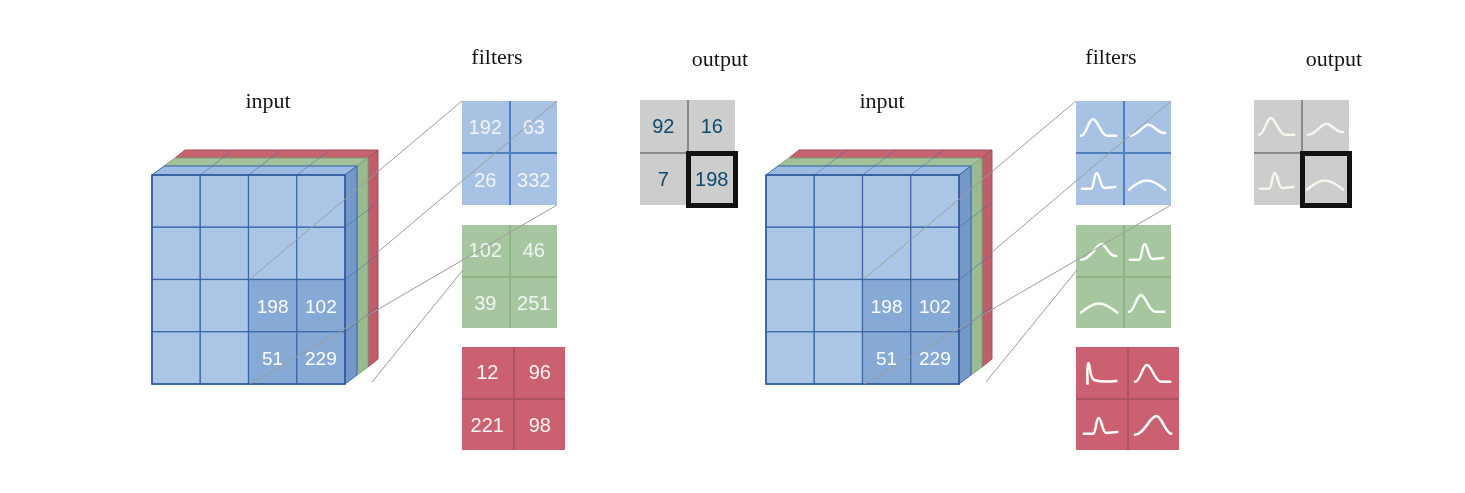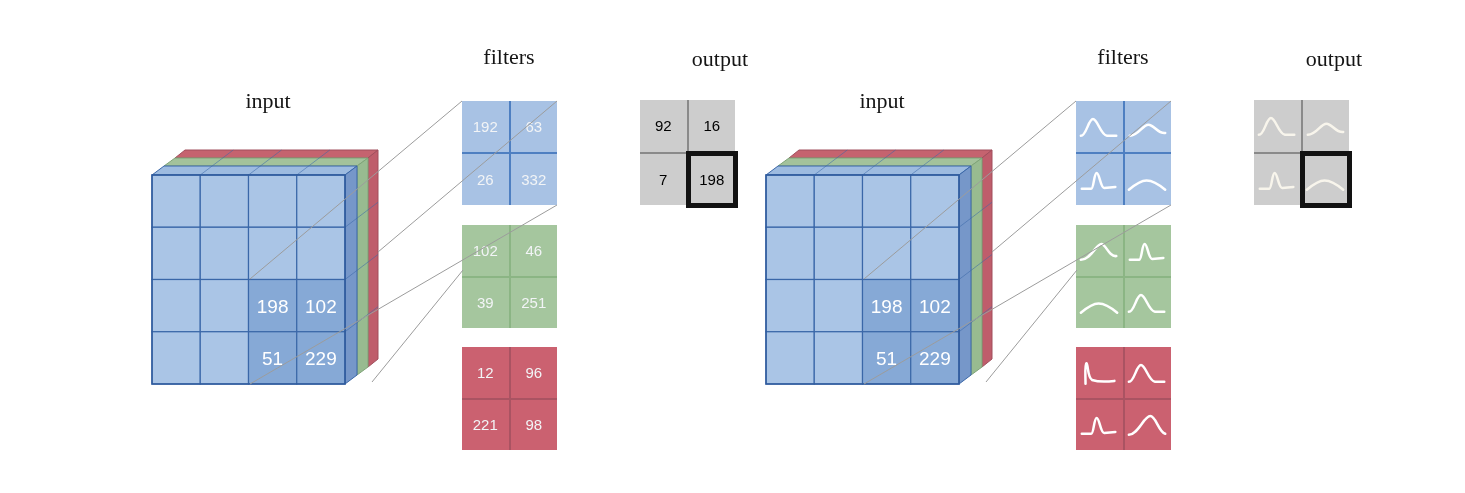--- a/index.html
+++ b/index.html
@@ -6,44 +6,44 @@
   .canvas{
     position:relative;width:1465px;height:493px;background:#ffffff;overflow:hidden;
     font-family:"Liberation Sans",sans-serif;
   }
   .diagram{position:absolute;top:0;width:745px;height:493px;}
   .fig-label{
     position:absolute;width:120px;text-align:center;
     font-family:"Liberation Serif",serif;font-size:22px;color:#151515;
   }
   .label-input{left:208px;top:88px;}
-  .label-filters{left:449px;top:44px;}
+  .label-filters{left:437px;top:44px;}
   .label-output{left:628px;top:46px;text-align:right;}
 
   .cube-svg,.connector-svg{position:absolute;left:0;top:0;}
   .connector-svg{pointer-events:none;z-index:5;}
 
   .grid2{
     position:absolute;display:grid;z-index:2;
     grid-template-columns:1fr 1fr;grid-template-rows:1fr 1fr;gap:2px;
   }
   .filter-blue {left:462px;top:101px;width:95px;height:104px;background:#4e7fc1;}
   .filter-blue  .cell{background:#a8c2e4;}
   .filter-green{left:462px;top:225px;width:95px;height:103px;background:#8bb584;}
   .filter-green .cell{background:#a5c69e;}
-  .filter-red  {left:462px;top:347px;width:95px;height:103px;background:#aa5362;}
+  .filter-red  {left:462px;top:347px;width:103px;height:103px;background:#aa5362;}
   .filter-red   .cell{background:#cb6170;}
   .output-grid {left:640px;top:100px;width:95px;height:105px;background:#8a8a8a;}
   .output-grid  .cell{background:#cdcdcd;}
 
   .cell{
     position:relative;display:flex;align-items:center;justify-content:center;
-    color:#f2f4f6;font-size:15px;line-height:1;text-align:right;
-  }
-  .output-grid .cell{color:#000000;}
+    color:#f2f4f6;font-size:20px;line-height:1;text-align:right;
+  }
+  .output-grid .cell{color:#0c4a6e;}
   .cell.highlight::after{
     content:"";position:absolute;inset:-3px;border:5px solid #121212;z-index:6;
   }
   .curve-svg{width:41px;height:29px;display:block;}
   .curve-path{fill:none;stroke:#ffffff;stroke-width:2.7;stroke-linecap:round;stroke-linejoin:round;}
   .output-grid .curve-path{stroke:#f8f5ec;}
 </style>
 </head>
 <body>
 

